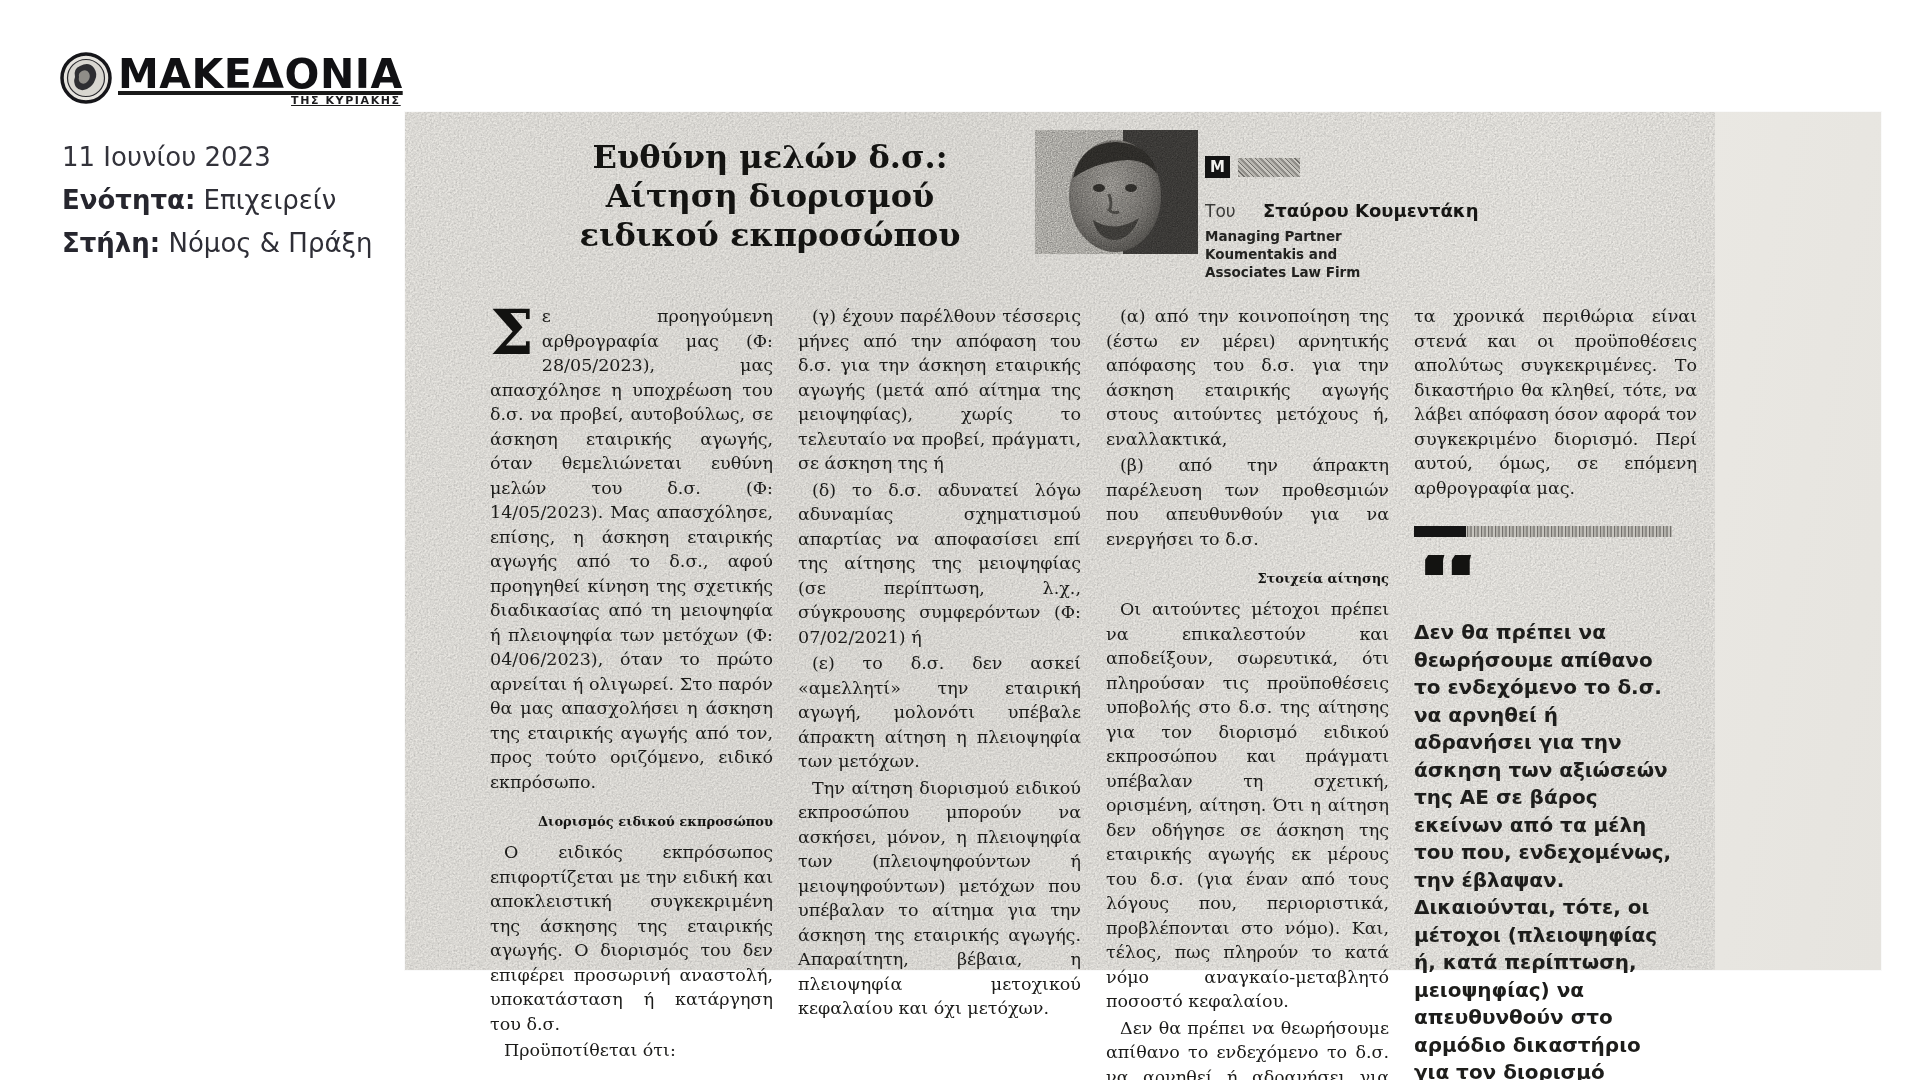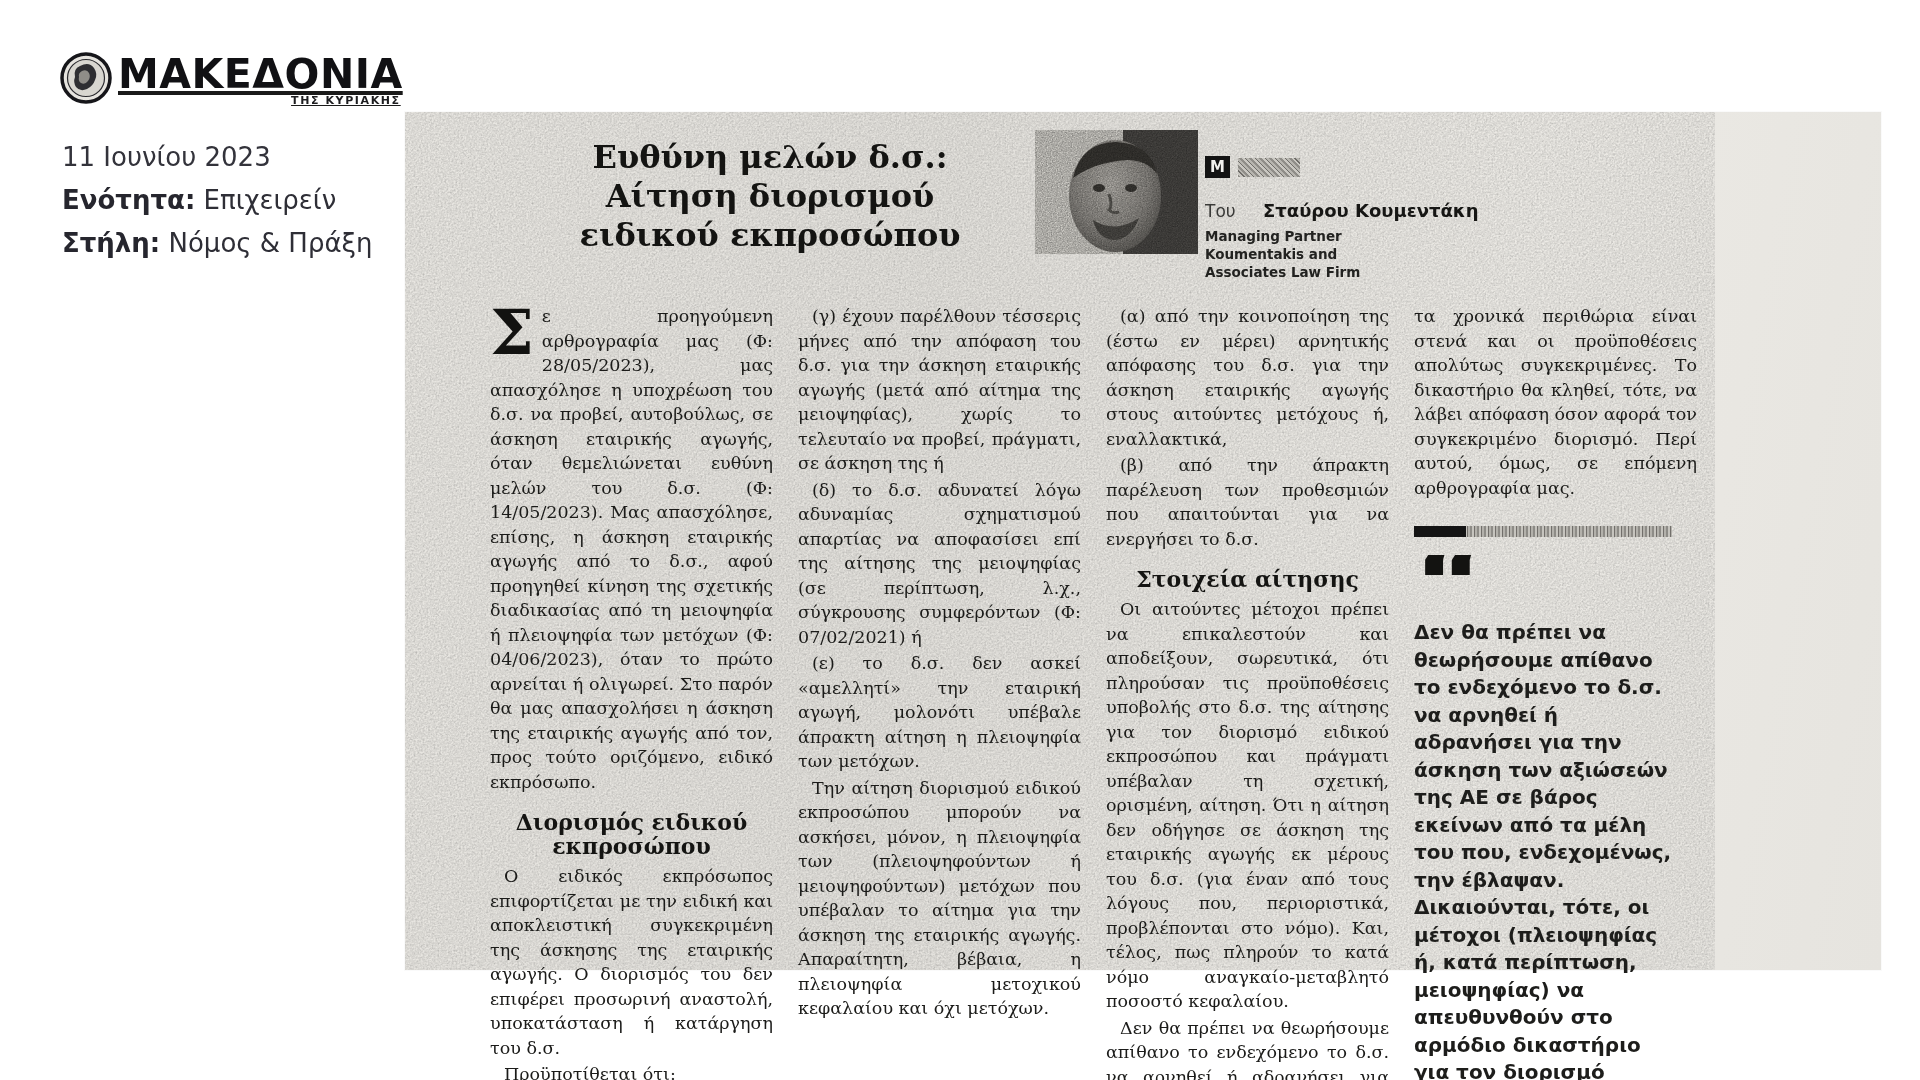--- a/index.html
+++ b/index.html
@@ -41,22 +41,22 @@
   .byline-role{font-size:13.5px;font-weight:600;line-height:18px;color:#222220;}
 
   
   .cols{position:absolute;left:85px;top:192px;display:flex;gap:25px;}
   .col{width:283px;font-family:"DejaVu Serif",serif;font-size:17.5px;line-height:24.5px;
     color:#1b1b19;text-align:justify;}
   .para{margin:0 0 2px 0;text-indent:14px;}
   .para.no-indent{text-indent:0;}
   .dropcap{float:left;font-size:62px;line-height:50px;font-weight:700;padding:4px 8px 0 0;
     font-family:"DejaVu Serif",serif;color:#121210;text-indent:0;}
-  .subhead{font-family:"DejaVu Serif",serif;font-weight:700;font-size:22px;line-height:24px;
-    margin:16px 0 6px 0;color:#141412;text-align:center;}
+  .subhead{font-family:"DejaVu Serif",serif;font-weight:700;font-size:13px;line-height:24px;
+    margin:16px 0 6px 0;color:#141412;text-align:right;}
   .dropcap-para{text-indent:0;}
 
   
   .divider-bar{width:258px;height:11px;margin:26px 0 18px 0;
     background-image:linear-gradient(90deg,#141414 0 52px,rgba(0,0,0,0) 52px),
       repeating-linear-gradient(90deg,#8e8c87 0 2px,#c6c4be 2px 4px,#726f6b 4px 5px,#b3b1ab 5px 7px);}
   .quote-mark{font-family:"DejaVu Sans",sans-serif;font-weight:800;font-size:108px;line-height:58px;
     letter-spacing:-6px;color:#131311;height:64px;overflow:hidden;}
   .pull-quote{font-family:"DejaVu Sans",sans-serif;font-weight:700;font-size:20px;line-height:27.5px;
     color:#1d1d1b;text-align:left;width:265px;}
@@ -159,21 +159,21 @@
     <div class="col">
       <p class="para">(γ) έχουν παρέλθουν τέσσερις μήνες από την απόφαση του δ.σ. για την άσκηση εταιρικής αγωγής (μετά από αίτημα της μειοψηφίας), χωρίς το τελευταίο να προβεί, πράγματι, σε άσκηση της ή</p>
       <p class="para">(δ) το δ.σ. αδυνατεί λόγω αδυναμίας σχηματισμού απαρτίας να αποφασίσει επί της αίτησης της μειοψηφίας (σε περίπτωση, λ.χ., σύγκρουσης συμφερόντων (Φ: 07/02/2021) ή</p>
       <p class="para">(ε) το δ.σ. δεν ασκεί «αμελλητί» την εταιρική αγωγή, μολονότι υπέβαλε άπρακτη αίτηση η πλειοψηφία των μετόχων.</p>
       <p class="para">Την αίτηση διορισμού ειδικού εκπροσώπου μπορούν να ασκήσει, μόνον, η πλειοψηφία των (πλειοψηφούντων ή μειοψηφούντων) μετόχων που υπέβαλαν το αίτημα για την άσκηση της εταιρικής αγωγής. Απαραίτητη, βέβαια, η πλειοψηφία μετοχικού κεφαλαίου και όχι μετόχων.</p>
 
     </div>
 
     <div class="col">
       <p class="para">(α) από την κοινοποίηση της (έστω εν μέρει) αρνητικής απόφασης του δ.σ. για την άσκηση εταιρικής αγωγής στους αιτούντες μετόχους ή, εναλλακτικά,</p>
-      <p class="para">(β) από την άπρακτη παρέλευση των προθεσμιών που απαιτούνται για να ενεργήσει το δ.σ.</p>
+      <p class="para">(β) από την άπρακτη παρέλευση των προθεσμιών που απευθυνθούν για να ενεργήσει το δ.σ.</p>
       <h3 class="subhead">Στοιχεία αίτησης</h3>
       <p class="para">Οι αιτούντες μέτοχοι πρέπει να επικαλεστούν και αποδείξουν, σωρευτικά, ότι πληρούσαν τις προϋποθέσεις υποβολής στο δ.σ. της αίτησης για τον διορισμό ειδικού εκπροσώπου και πράγματι υπέβαλαν τη σχετική, ορισμένη, αίτηση. Ότι η αίτηση δεν οδήγησε σε άσκηση της εταιρικής αγωγής εκ μέρους του δ.σ. (για έναν από τους λόγους που, περιοριστικά, προβλέπονται στο νόμο). Και, τέλος, πως πληρούν το κατά νόμο αναγκαίο-μεταβλητό ποσοστό κεφαλαίου.</p>
       <p class="para">Δεν θα πρέπει να θεωρήσουμε απίθανο το ενδεχόμενο το δ.σ. να αρνηθεί ή αδρανήσει για την άσκηση των αξιώσεών της ΑΕ σε βάρος εκείνων από τα μέλη του που, ενδεχομένως, την έβλαψαν. Δικαιούνται, τότε, οι μέτοχοι (πλειοψηφίας ή, κατά περίπτωση, μειοψηφίας) να απευθυνθούν στο αρμόδιο δικαστήριο για τον διορισμό ειδικού εκπροσώπου που θα ασκήσει τη εν λόγω εταιρική αγωγή. Απαιτείται, όμως, ιδιαίτερη προσοχή:</p>
     </div>
 
     <div class="col">
       <p class="para no-indent">τα χρονικά περιθώρια είναι στενά και οι προϋποθέσεις απολύτως συγκεκριμένες. Το δικαστήριο θα κληθεί, τότε, να λάβει απόφαση όσον αφορά τον συγκεκριμένο διορισμό. Περί αυτού, όμως, σε επόμενη αρθρογραφία μας.</p>
       <div class="divider-bar"></div>
       <div class="quote-mark">“</div>
       <div class="pull-quote">Δεν θα πρέπει να θεωρήσουμε απίθανο το ενδεχόμενο το δ.σ. να αρνηθεί ή αδρανήσει για την άσκηση των αξιώσεών της ΑΕ σε βάρος εκείνων από τα μέλη του που, ενδεχομένως, την έβλαψαν. Δικαιούνται, τότε, οι μέτοχοι (πλειοψηφίας ή, κατά περίπτωση, μειοψηφίας) να απευθυνθούν στο αρμόδιο δικαστήριο για τον διορισμό ειδικού εκπροσώπου που θα ασκήσει τη εν λόγω εταιρική αγωγή</div>

